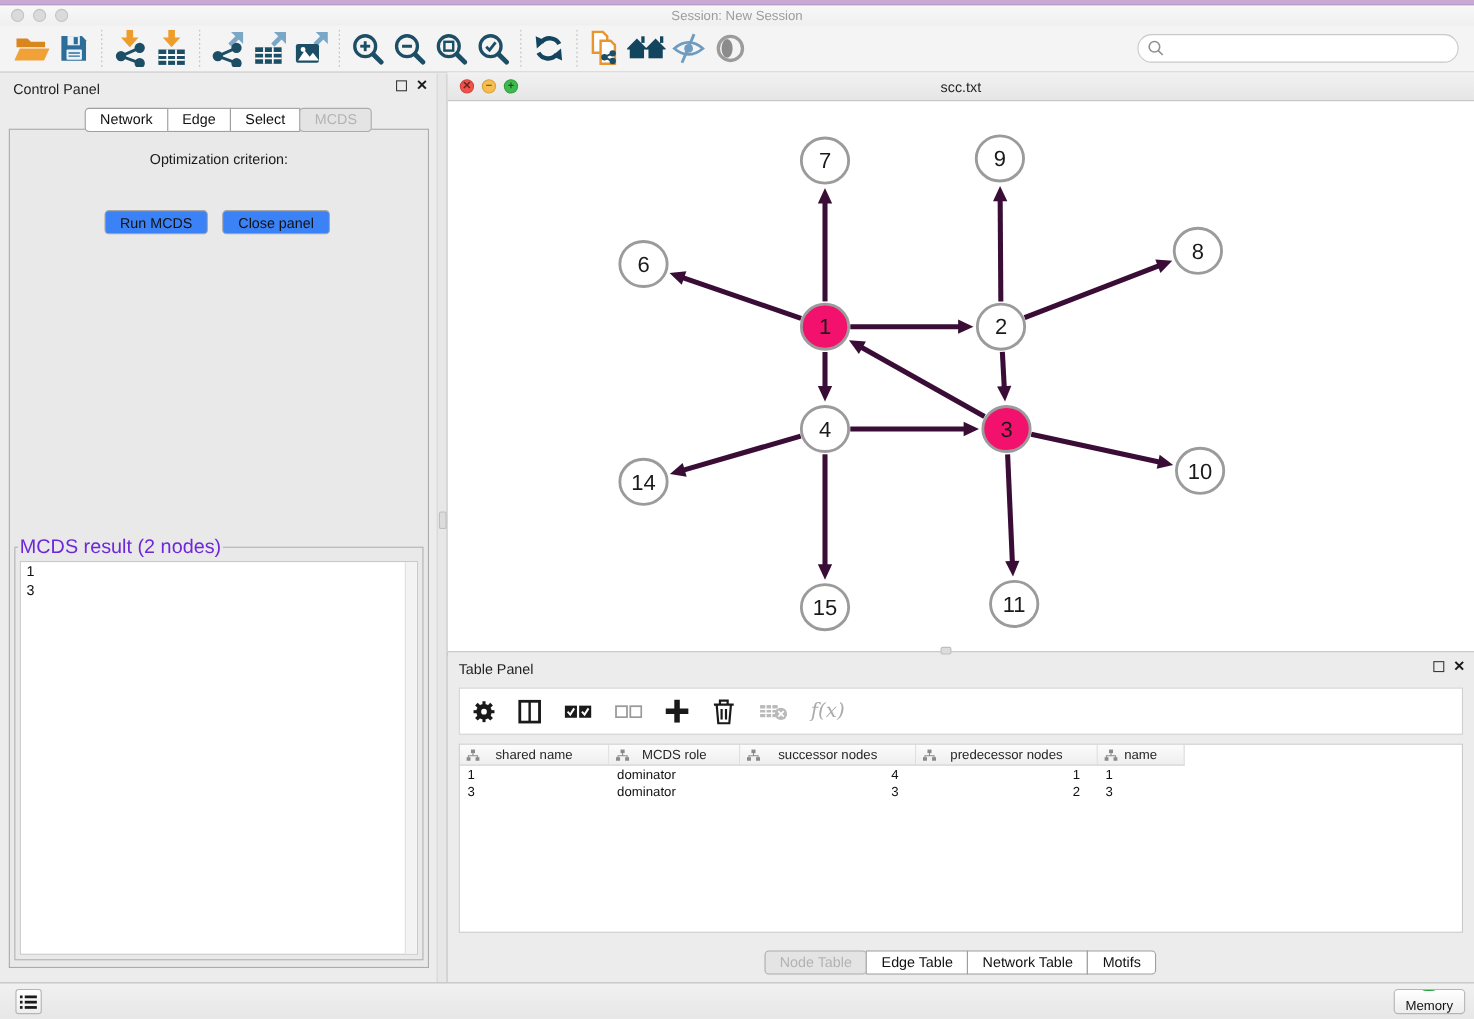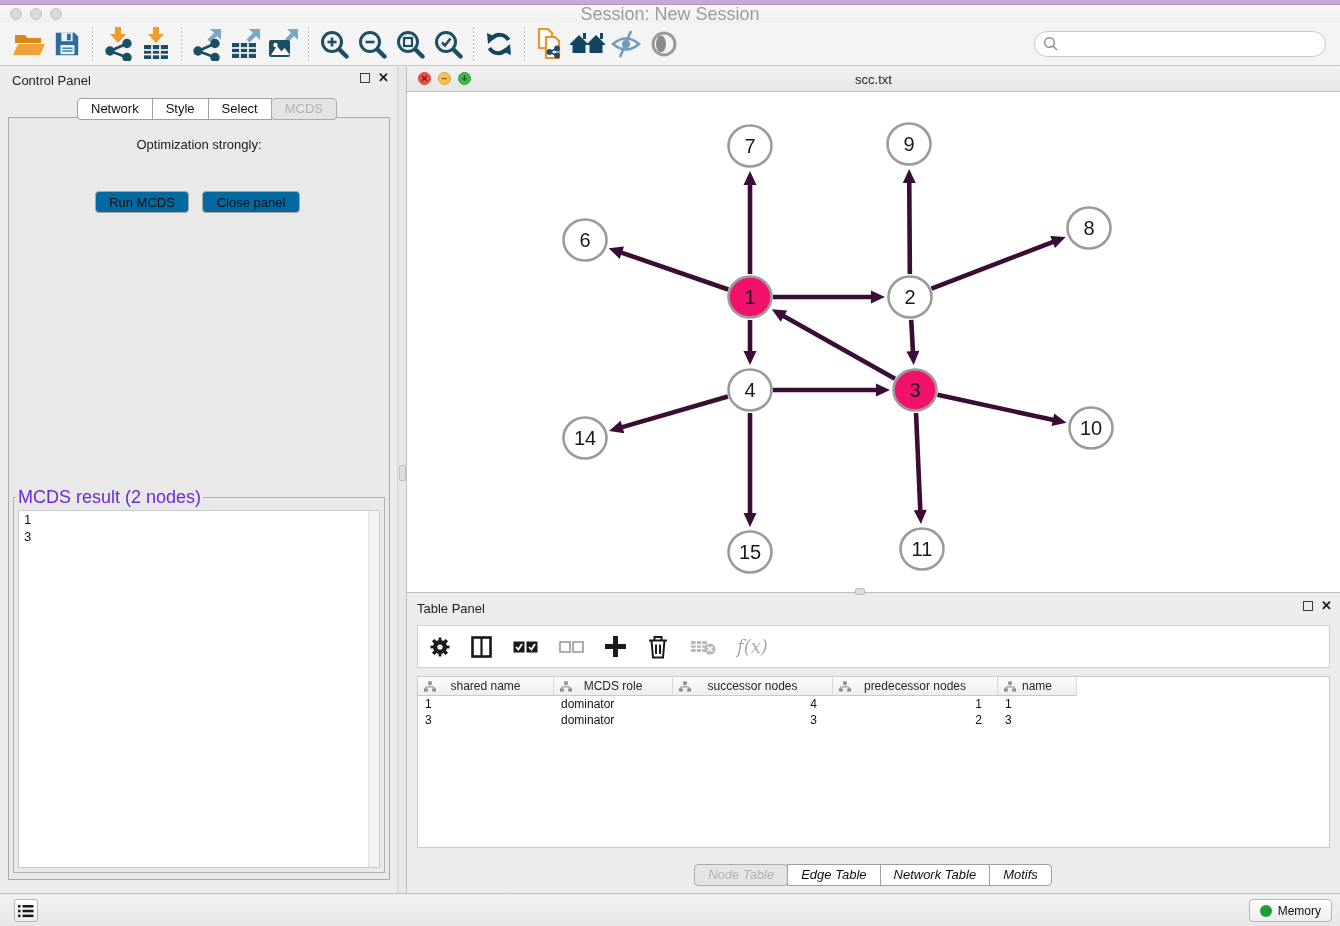--- a/index.html
+++ b/index.html
@@ -6,21 +6,21 @@
   html,body { width:1340px; height:926px; }
   body { font-family:"Liberation Sans", sans-serif; background:#ECECEC; position:relative; overflow:hidden; }
 
   .app { position:absolute; inset:0; background:#ECECEC; }
 
   
   .purple-strip { position:absolute; left:0; top:0; right:0; height:5px; background:#C8A9D4; border-bottom:1px solid #B193C2; }
   .titlebar { position:absolute; left:0; top:5px; right:0; height:18px; background:linear-gradient(#F8F8F8,#EFEFEF); display:flex; align-items:center; }
   .tl-dot { width:12px; height:12px; border-radius:50%; background:#DADADA; border:1px solid #C3C3C3; margin-left:8px; }
   .tl-dot:first-child { margin-left:10px; }
-  .win-title { position:absolute; left:0; right:0; text-align:center; font-size:18px; color:#9C9C9C; }
+  .win-title { position:absolute; left:0; right:0; text-align:center; font-size:12px; color:#9C9C9C; }
 
   
   .toolbar { position:absolute; left:0; top:23px; right:0; height:43px; background:#F4F4F4; border-bottom:1px solid #C6C6C6; display:flex; align-items:center; padding:0 10px; }
   .tb-btn { width:38px; height:38px; display:flex; align-items:center; justify-content:center; cursor:pointer; flex:0 0 auto; }
   .tb-sep { width:1px; height:34px; margin:0 6px; background-image:linear-gradient(#BDBDBD 40%, transparent 40%); background-size:1px 4px; flex:0 0 auto; }
   .search-wrap { margin-left:auto; margin-right:4px; position:relative; }
   .search-input { width:292px; height:26px; border:1px solid #C9C9C9; border-radius:13px; background:#fff; padding:0 10px 0 28px; font-size:13px; outline:none; }
   .search-glass { position:absolute; left:9px; top:5px; }
 
   
@@ -42,21 +42,21 @@
   .tab.last { border-radius:0 4px 4px 0; }
   .tab.active { background:#E4E4E4; color:#B3B3B3; border-color:#ACACAC; border-radius:4px; }
 
   .opt-label { position:absolute; left:0; top:70px; width:398px; text-align:center; font-size:13px; color:#1B1B1B; }
   .dropdown { position:absolute; left:44px; top:91px; width:308px; height:23px; background:#FFF; border:1px solid #A6A6A6; border-radius:5px; font-size:13px; color:#111; display:flex; align-items:center; padding-left:10px; cursor:pointer; }
   .dd-arrows { position:absolute; right:8px; top:3px; display:flex; flex-direction:column; gap:2px; }
   .dd-arrows span { width:0; height:0; border-left:4px solid transparent; border-right:4px solid transparent; }
   .dd-up { border-bottom:5px solid #555; }
   .dd-down { border-top:5px solid #555; }
 
-  .btn { position:absolute; top:124px; height:22px; background:#0369a1; border:1px solid #A6A6A6; border-radius:4px; font-size:13px; color:#111; cursor:pointer; font-family:inherit; }
+  .btn { position:absolute; top:124px; height:22px; background:#3b82f6; border:1px solid #A6A6A6; border-radius:4px; font-size:13px; color:#111; cursor:pointer; font-family:inherit; }
   .btn-run { left:95px; width:94px; }
   .btn-close { left:202px; width:98px; }
 
   fieldset.mcds-box { position:absolute; left:13px; top:420px; width:372px; height:386px; border:1px solid #B2B2B2; background:#E9E9E9; }
   fieldset.mcds-box legend { font-size:18px; color:#6d28d9; padding:0 2px; margin-left:2px; }
   .mcds-inner { position:absolute; left:4px; top:2px; right:4px; bottom:4px; background:#FFF; border:1px solid #C9C9C9; }
   .mcds-line { font-size:13px; color:#111; padding:0 5px; line-height:17px; }
   .mcds-scroll { position:absolute; right:0; top:0; width:11px; height:100%; background:#F3F3F3; border-left:1px solid #E0E0E0; }
 
   
@@ -79,26 +79,26 @@
 
   .tbl { position:absolute; left:10px; top:80px; width:913px; height:172px; background:#FFF; border:1px solid #C9C9C9; overflow:hidden; }
   .tbl-header { display:flex; height:19px; }
   .th { background:linear-gradient(#FCFCFC,#EEEEEE); border-right:1px solid #D8D8D8; border-bottom:1px solid #C9C9C9; position:relative; display:flex; align-items:center; justify-content:center; font-size:12px; color:#262626; flex:0 0 auto; cursor:pointer; }
   .th .tree-ico { position:absolute; left:6px; top:4px; }
   .tr { display:flex; height:16px; cursor:pointer; }
   .td { font-size:12px; color:#111; flex:0 0 auto; overflow:hidden; white-space:nowrap; padding-top:1px; }
   .td.al { padding-left:7px; text-align:left; }
   .td.ar { padding-right:16px; text-align:right; }
 
-  .tp-tabs { position:absolute; left:0; top:268px; width:100%; display:flex; justify-content:center;font-style:italic; }
+  .tp-tabs { position:absolute; left:0; top:268px; width:100%; display:flex; justify-content:center; }
 
   
   .statusbar { position:absolute; left:0; top:893px; right:0; height:33px; background:linear-gradient(#F1F1F1,#E7E7E7); border-top:1px solid #BEBEBE; }
   .list-btn { position:absolute; left:14px; top:5px; width:24px; height:23px; background:linear-gradient(#FFF,#EDEDED); border:1px solid #B5B5B5; border-radius:3px; display:flex; align-items:center; justify-content:center; cursor:pointer; }
-  .memory-btn { position:absolute; right:8px; top:5px; height:23px; background:linear-gradient(#FFF,#EDEDED); border:1px solid #B5B5B5; border-radius:4px; display:flex; align-items:center; gap:6px; padding:0 10px; font-size:12px; color:#111; cursor:pointer; }
+  .memory-btn { position:absolute; right:8px; top:5px; height:23px; background:linear-gradient(#FFF,#EDEDED); border:1px solid #B5B5B5; border-radius:4px; display:flex; align-items:center; gap:6px; padding:0 10px; font-size:12px; color:#111; cursor:pointer;flex-direction:column; }
   .mem-dot { width:12px; height:12px; border-radius:50%; background:#1D9E34; }
 </style>
 </head>
 <body>
 
 <div class="app">
 
   <div class="purple-strip"></div>
   <div class="titlebar">
     <span class="tl-dot"></span>
@@ -275,26 +275,26 @@
   <div class="control-panel">
     <div class="cp-titlerow">
       <span class="cp-title">Control Panel</span>
       <span class="panel-controls">
         <span class="float-box"></span>
         <span class="close-x">✕</span>
       </span>
     </div>
     <div class="tabs-row" id="cp-tabs">
         <span class="tab first">Network</span>
-        <span class="tab">Style</span>
+        <span class="tab">Edge</span>
         <span class="tab">Select</span>
         <span class="tab last active">MCDS</span>
       </div>
     <div class="cp-box"></div>
-    <div class="opt-label">Optimization strongly:</div>
+    <div class="opt-label">Optimization criterion:</div>
     <button class="btn btn-run">Run MCDS</button>
     <button class="btn btn-close">Close panel</button>
     <fieldset class="mcds-box">
       <legend>MCDS result (2 nodes)</legend>
       <div class="mcds-inner">
         <div id="mcds-lines">
             <div class="mcds-line">1</div>
             <div class="mcds-line">3</div>
           </div>
         <div class="mcds-scroll"></div>

